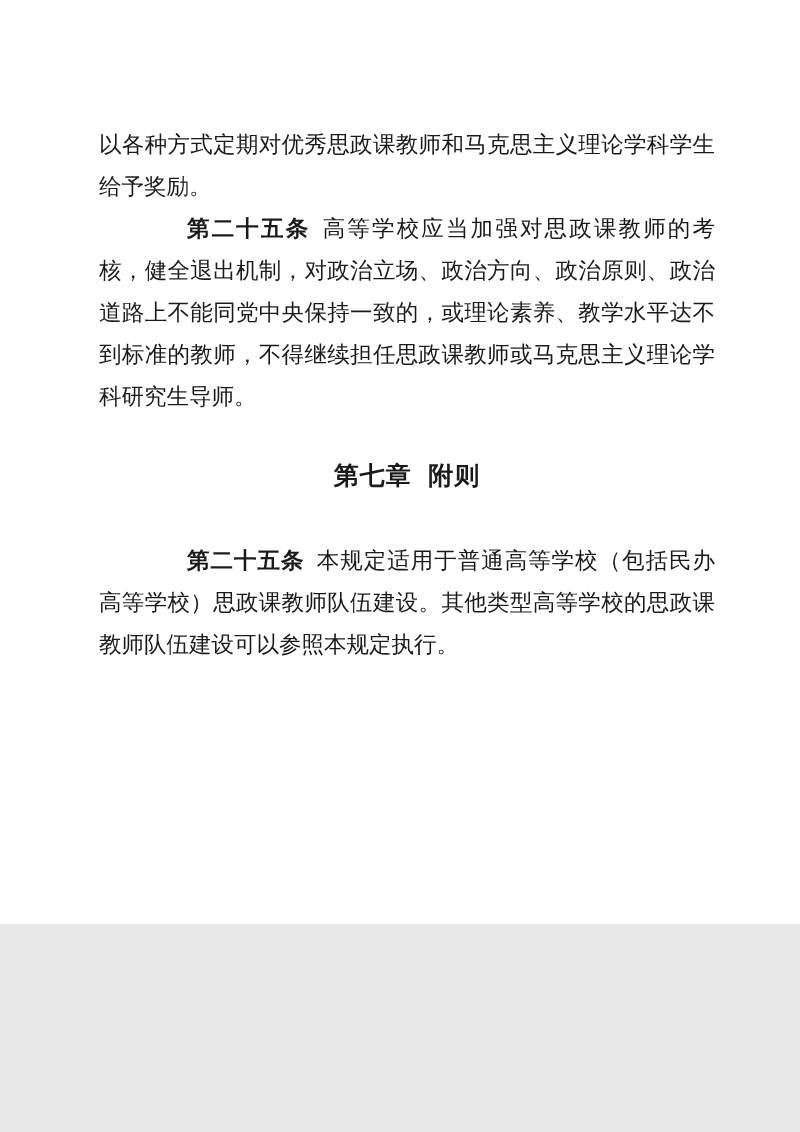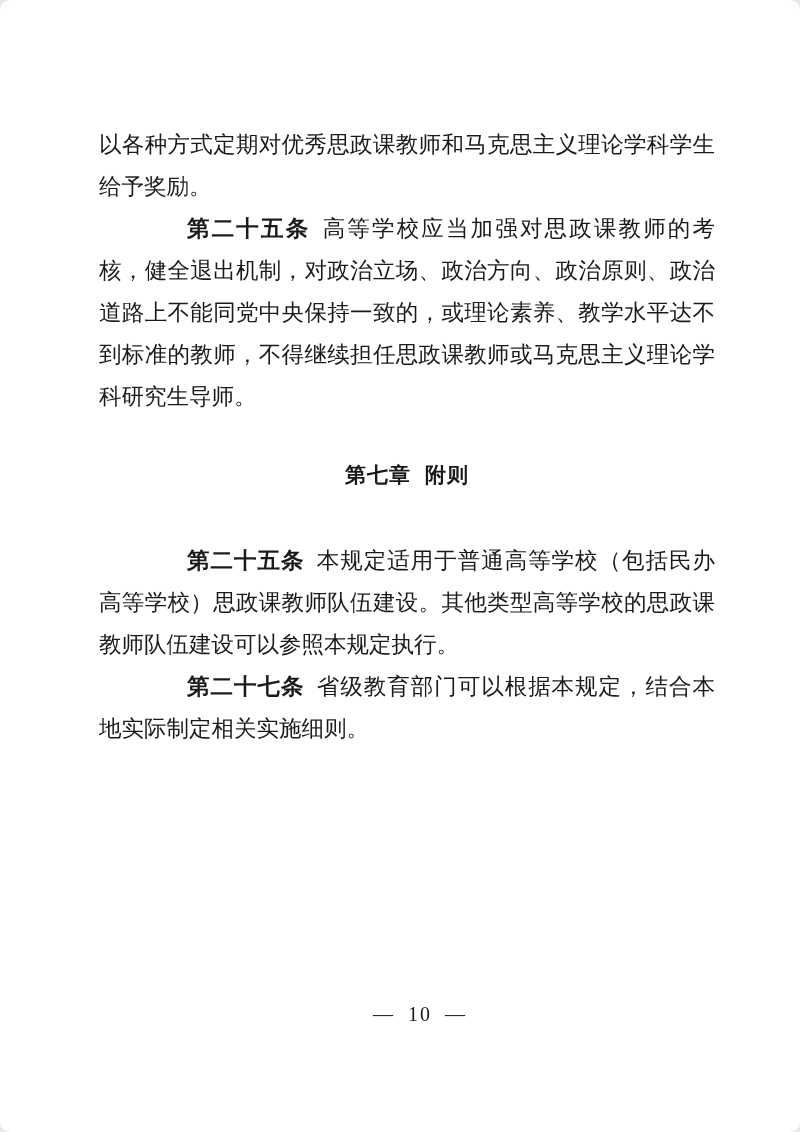--- a/index.html
+++ b/index.html
@@ -4,27 +4,26 @@
 <title>Document Page</title>
 <style>
   html, body {
     margin: 0;
     padding: 0;
     background: #e8e8e8;
   }
   .page {
     position: relative;
     width: 800px;
-    height: 1132px;
+    height: 924px;
     margin: 0 auto;
     background: var(--paper, #ffffff);
     color: var(--ink, #1a1a1a);
     font-family: "Liberation Serif", "DejaVu Serif", serif;
     overflow: hidden;
-    border-radius: 10px;
   }
   .body-text {
     padding: 124px 85px 0 99px;
     font-size: 22.5px;
     line-height: 42px;
     text-align: justify;
     text-justify: inter-character;
   }
   .para {
     margin: 0;
@@ -37,21 +36,21 @@
     font-weight: 700;
     margin-right: 0.55em;
     margin-left: 43px;
   }
   .chapter {
     margin: 36px 0 44px 0;
     text-indent: 0;
     text-align: center;
     font-family: "Liberation Sans", "DejaVu Sans", sans-serif;
     font-weight: 700;
-    font-size: 21px;
+    font-size: 25px;
     line-height: 42px;
     letter-spacing: 1px;
     word-spacing: 0.35em;
   }
   .footer {
     position: absolute;
     top: 1000px;
     left: 0;
     right: 0;
     text-align: center;
@@ -69,19 +68,18 @@
   <div class="body-text">
 
     <p class="para no-indent"><span>以各种方式定期对优秀思政课教师和马克思主义理论学科学生给予奖励。</span></p>
 
     <p class="para"><span class="lead">第二十五条</span><span>高等学校应当加强对思政课教师的考核，健全退出机制，对政治立场、政治方向、政治原则、政治道路上不能同党中央保持一致的，或理论素养、教学水平达不到标准的教师，不得继续担任思政课教师或马克思主义理论学科研究生导师。</span></p>
 
     <h2 class="chapter">第七章 附则</h2>
 
     <p class="para"><span class="lead">第二十五条</span><span>本规定适用于普通高等学校（包括民办高等学校）思政课教师队伍建设。其他类型高等学校的思政课教师队伍建设可以参照本规定执行。</span></p>
 
-    <p class="para"><span class="lead">第二十七条</span><span>省级教育部门可以根据本规定，结合本地实际制定相关实施细则。</span></p>
 
 
   </div>
 
   <div class="footer">— 10 —</div>
 </div>
 
 </body></html>

